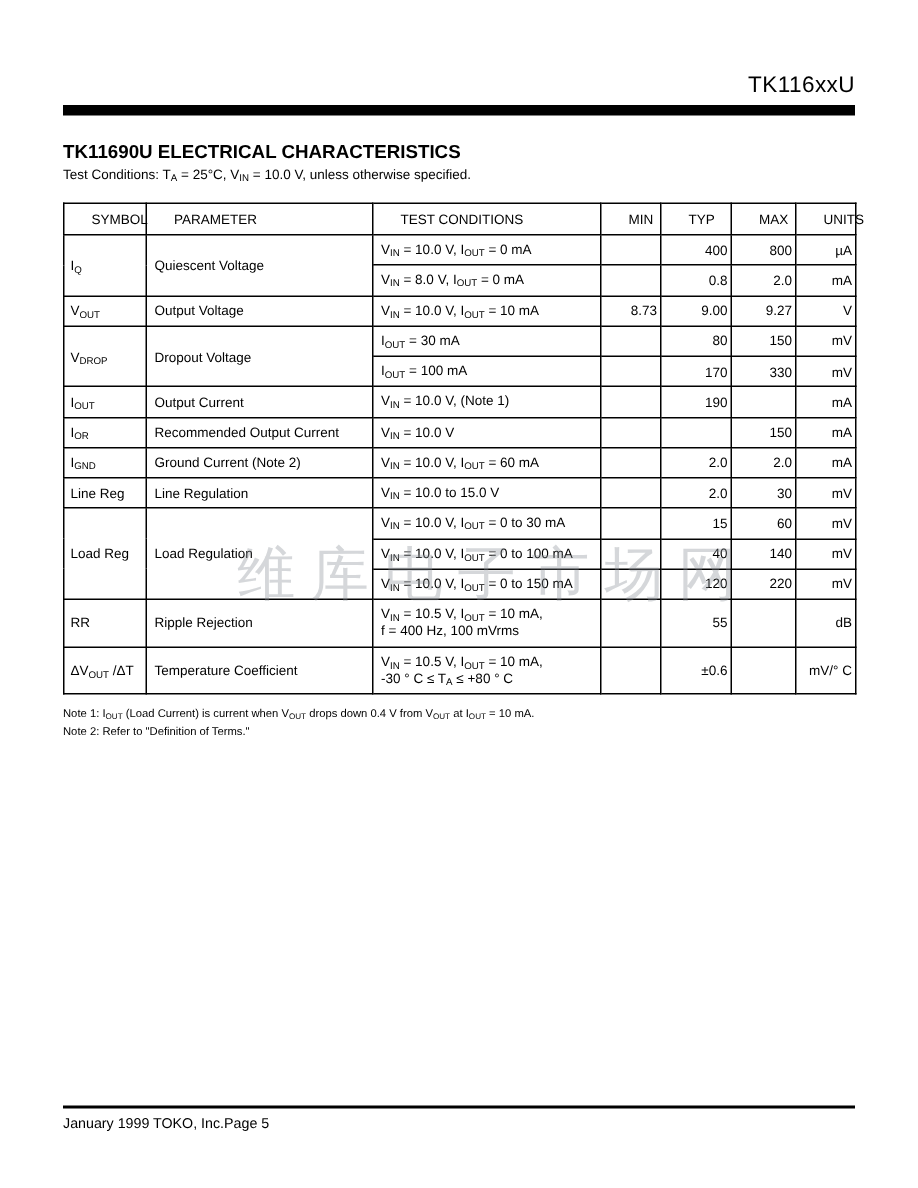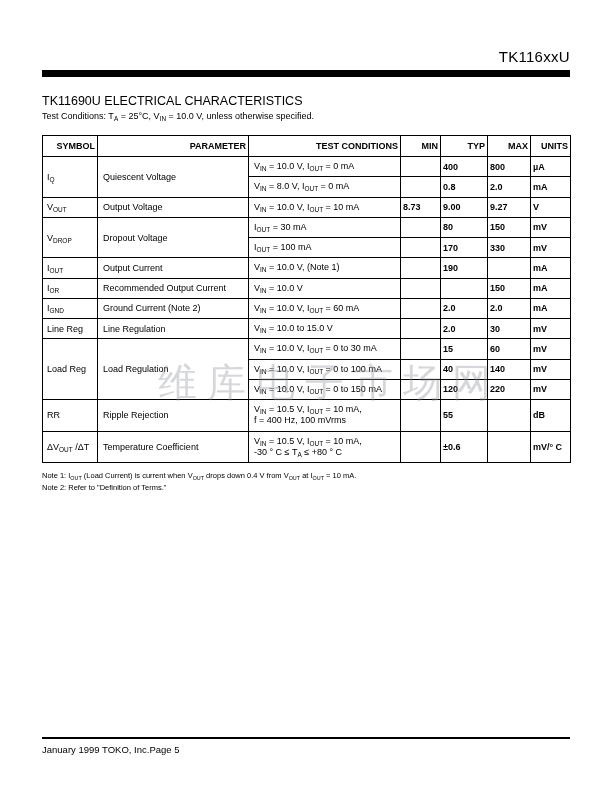--- a/index.html
+++ b/index.html
@@ -10,30 +10,30 @@
     font-family: "Liberation Sans", sans-serif;
     position: relative;
   }
   .page { position: absolute; inset: 0; overflow: hidden; background: #fff; }
 
   .doc-header { position: absolute; left: 42px; right: 42px; top: 48px; }
   .product-title { text-align: right; font-size: 15px; letter-spacing: 0.3px; padding-bottom: 5px; }
   .header-rule { height: 7px; background: #000; }
 
   .content { position: absolute; left: 42px; top: 94px; width: 528px; }
-  .section-title { font-size: 12.5px; font-weight: normal; }
+  .section-title { font-size: 12.5px; font-weight: bold; }
   .test-conditions { font-size: 9px; margin-top: 3px; }
 
   table.chars { border-collapse: collapse; margin-top: 14px; width: 528px; table-layout: fixed; }
   .chars th, .chars td { border: 1px solid #000; font-size: 9px; vertical-align: middle; background: transparent; }
-  .chars th { font-weight: bold; text-align: right; padding: 5px 2px; }
+  .chars th { font-weight: normal; text-align: left; padding: 5px 18px; }
   .c-sym  { text-align: left;  padding: 4px 4px; }
   .c-par  { text-align: left;  padding: 4px 5px; }
   .c-cond { text-align: left;  padding: 4px 5px; white-space: pre-line; line-height: 1.25; }
-  .c-num  { text-align: left; padding: 4px 2px; font-weight: bold; }
+  .c-num  { text-align: right; padding: 4px 2px; }
   sub { font-size: 0.72em; vertical-align: -0.3em; line-height: 0; }
 
   .notes { margin-top: 7px; font-size: 7.5px; line-height: 1.6; }
 
   .watermark {
     position: absolute; left: 158px; top: 356px;
     font-size: 39px; letter-spacing: 10px;
     color: #8a9096; opacity: 0.35;
     pointer-events: none;
     font-family: "DejaVu Sans", sans-serif;

